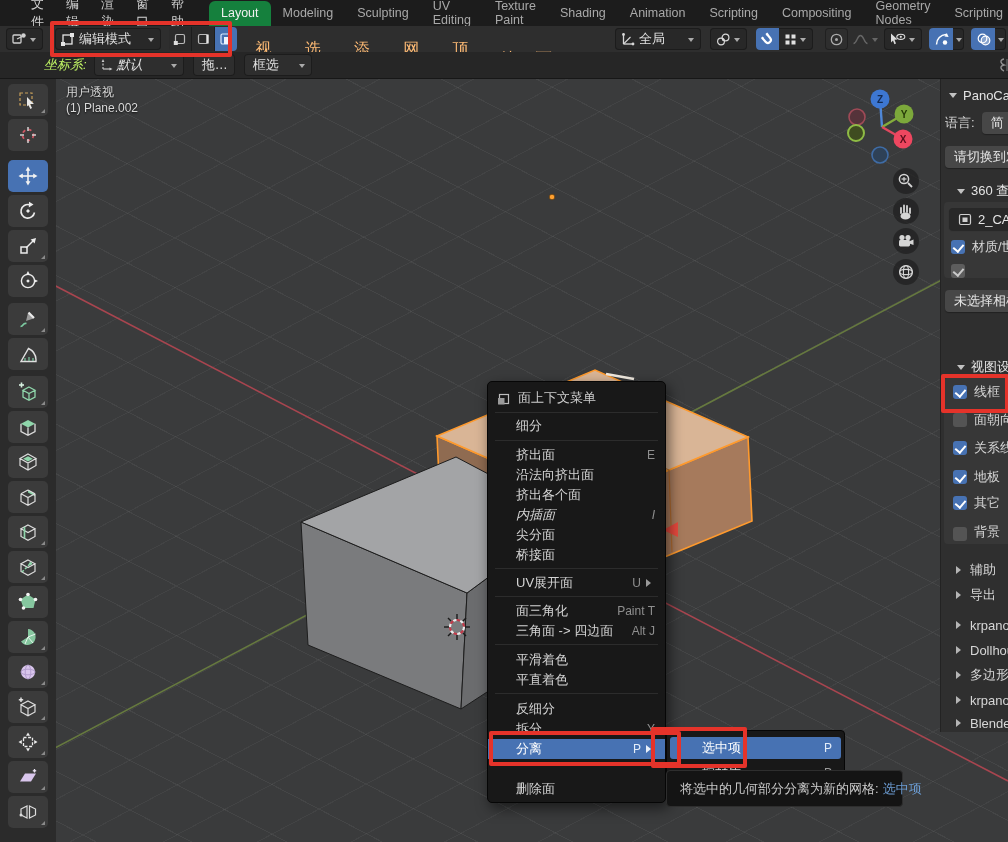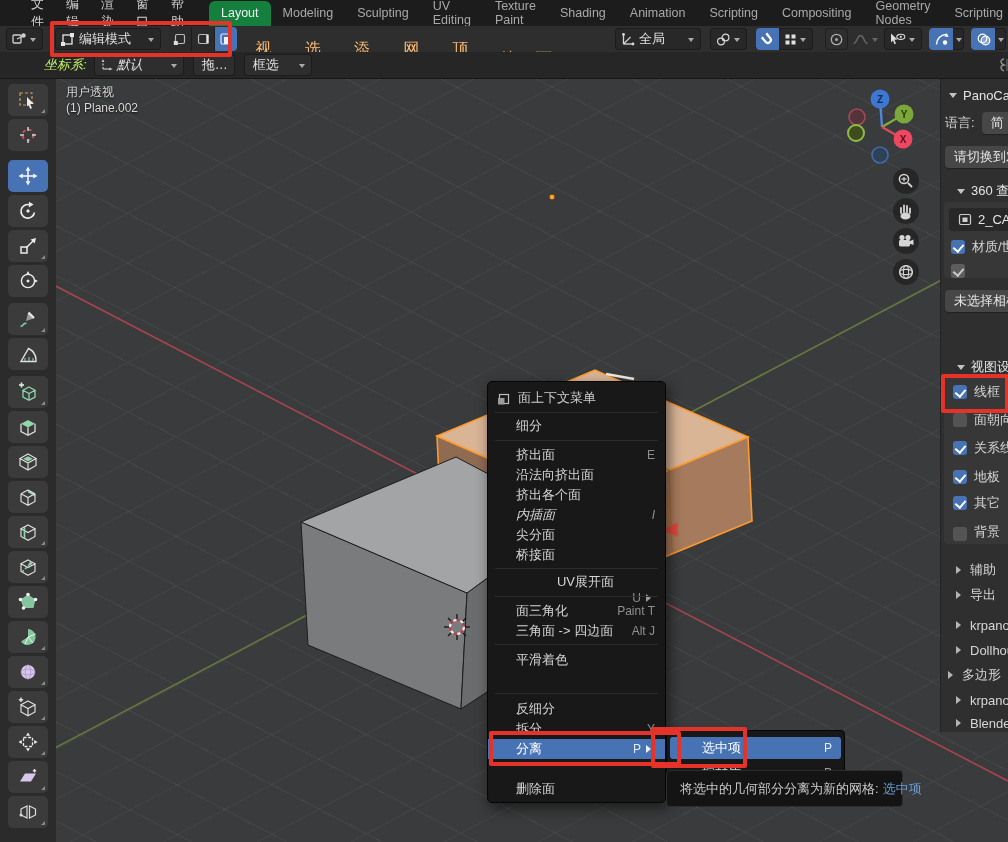--- a/index.html
+++ b/index.html
@@ -600,21 +600,21 @@
         <span>导出</span>
       </div>
       <div class="sb-row" style="top:536px;left:8px;">
         <span class="tri-r"></span>
         <span>krpano</span>
       </div>
       <div class="sb-row" style="top:561px;left:8px;">
         <span class="tri-r"></span>
         <span>Dollhou</span>
       </div>
-      <div class="sb-row" style="top:586px;left:0;align-items:center;">
+      <div class="sb-row" style="top:586px;left:8px;align-items:center;">
         <span class="tri-r"></span>
         <span>多边形</span>
       </div>
       <div class="sb-row" style="top:611px;left:8px;">
         <span class="tri-r"></span>
         <span>krpano</span>
       </div>
       <div class="sb-row" style="top:634px;left:8px;">
         <span class="tri-r"></span>
         <span>Blende</span>
@@ -656,39 +656,43 @@
     </div>
     <div class="mi" style="top:143px;">
       <span>尖分面</span>
         <span class="sc"></span>
     </div>
     <div class="mi" style="top:163px;">
       <span>桥接面</span>
         <span class="sc"></span>
     </div>
     <div class="msep" style="top:186px;"></div>
-    <div class="mi" style="top:191px;flex-direction:column;">
+    <div class="mi" style="top:191px;">
       <span>UV展开面</span>
       <span class="sc">
           <span>U</span>
           <span class="subarrow"></span>
         </span>
     </div>
     <div class="msep" style="top:214px;"></div>
     <div class="mi" style="top:219px;">
       <span>面三角化</span>
         <span class="sc">Paint T</span>
     </div>
     <div class="mi" style="top:239px;">
       <span>三角面 -&gt; 四边面</span>
         <span class="sc">Alt J</span>
     </div>
     <div class="msep" style="top:262px;"></div>
     <div class="mi" style="top:268px;">
       <span>平滑着色</span>
+        <span class="sc"></span>
+    </div>
+    <div class="mi" style="top:288px;">
+      <span>平直着色</span>
         <span class="sc"></span>
     </div>
     <div class="msep" style="top:311px;"></div>
     <div class="mi" style="top:317px;">
       <span>反细分</span>
         <span class="sc"></span>
     </div>
     <div class="mi" style="top:337px;">
       <span>拆分</span>
         <span class="sc">Y</span>

